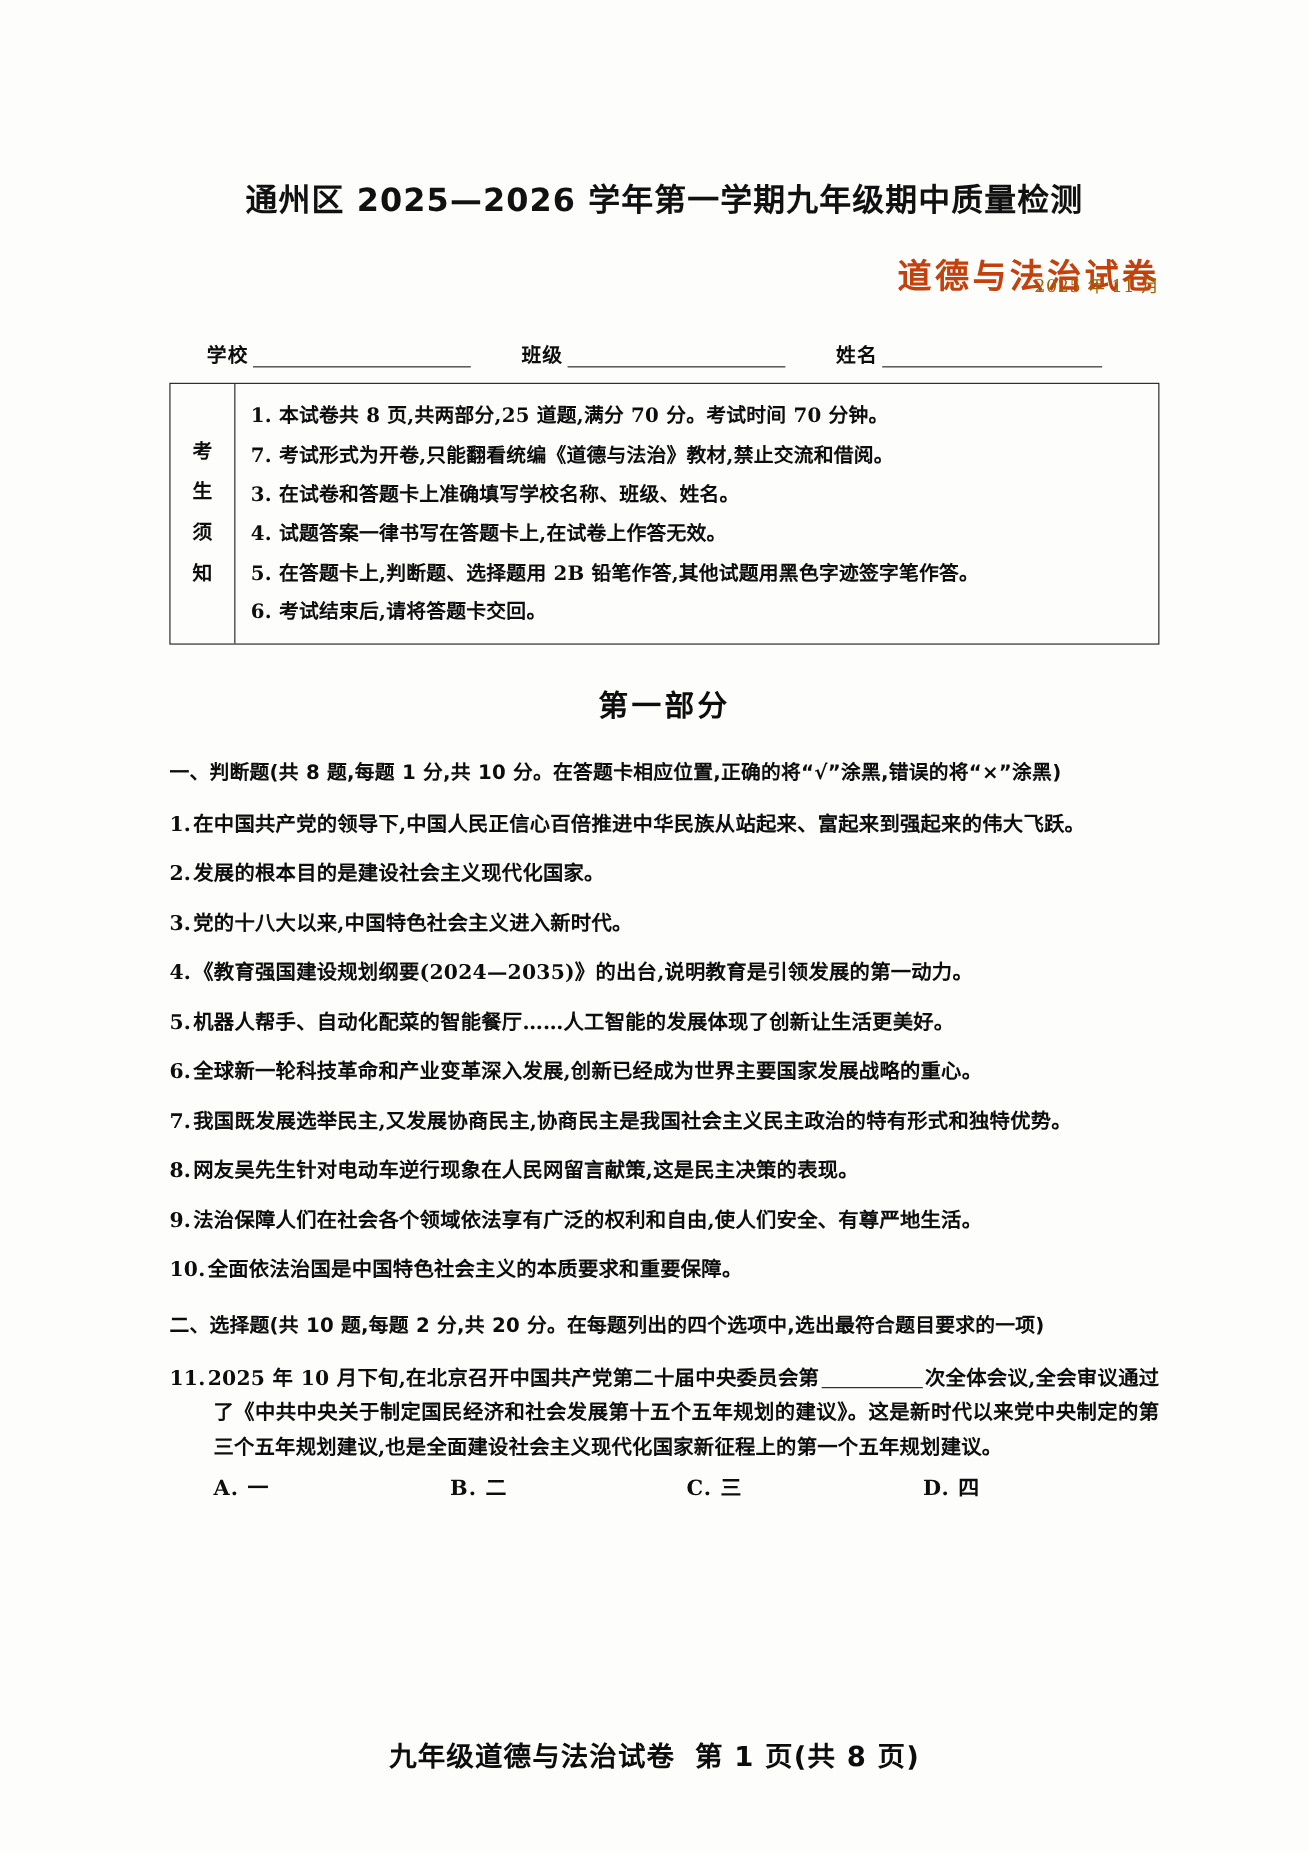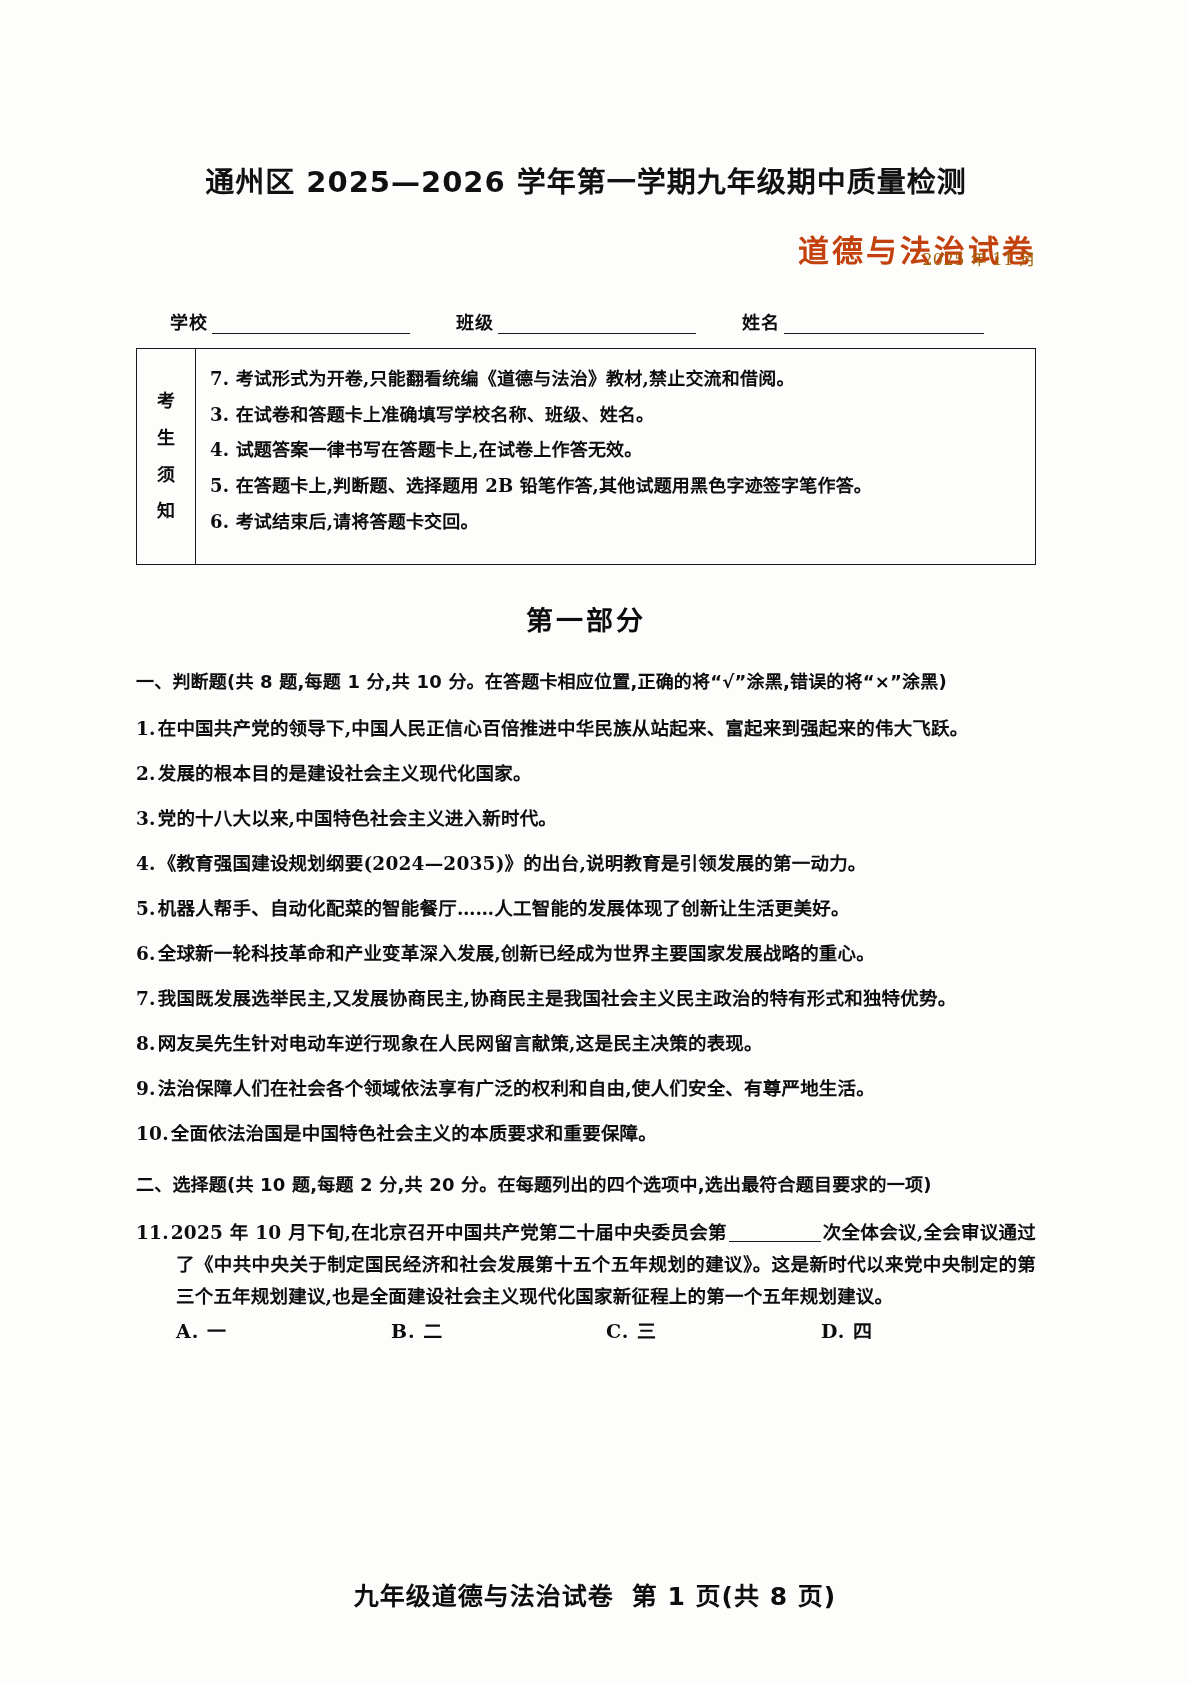--- a/index.html
+++ b/index.html
@@ -13,21 +13,21 @@
     width: 1190px;
     height: 1684px;
     margin: 0 auto;
     background: #fdfdfc;
     font-family: "DejaVu Serif", "Liberation Serif", serif;
     color: #0d0d0d;
     overflow: hidden;
   }
   .sheet {
     position: absolute;
-    left: 136px;
+    left: 154px;
     top: 0;
     width: 900px;
     height: 1684px;
   }
 
   
   .main-title {
     margin: 0;
     padding-top: 158px;
     text-align: center;
@@ -235,20 +235,21 @@
     </div>
 
     <div class="notice-box">
       <div class="notice-label">
         <span>考</span>
         <span>生</span>
         <span>须</span>
         <span>知</span>
       </div>
       <div class="notice-list">
+        <div class="notice-item">1. 本试卷共 8 页,共两部分,25 道题,满分 70 分。考试时间 70 分钟。</div>
         <div class="notice-item">7. 考试形式为开卷,只能翻看统编《道德与法治》教材,禁止交流和借阅。</div>
         <div class="notice-item">3. 在试卷和答题卡上准确填写学校名称、班级、姓名。</div>
         <div class="notice-item">4. 试题答案一律书写在答题卡上,在试卷上作答无效。</div>
         <div class="notice-item">5. 在答题卡上,判断题、选择题用 2B 铅笔作答,其他试题用黑色字迹签字笔作答。</div>
         <div class="notice-item">6. 考试结束后,请将答题卡交回。</div>
       </div>
     </div>
 
     <div class="part-heading">第一部分</div>
 

